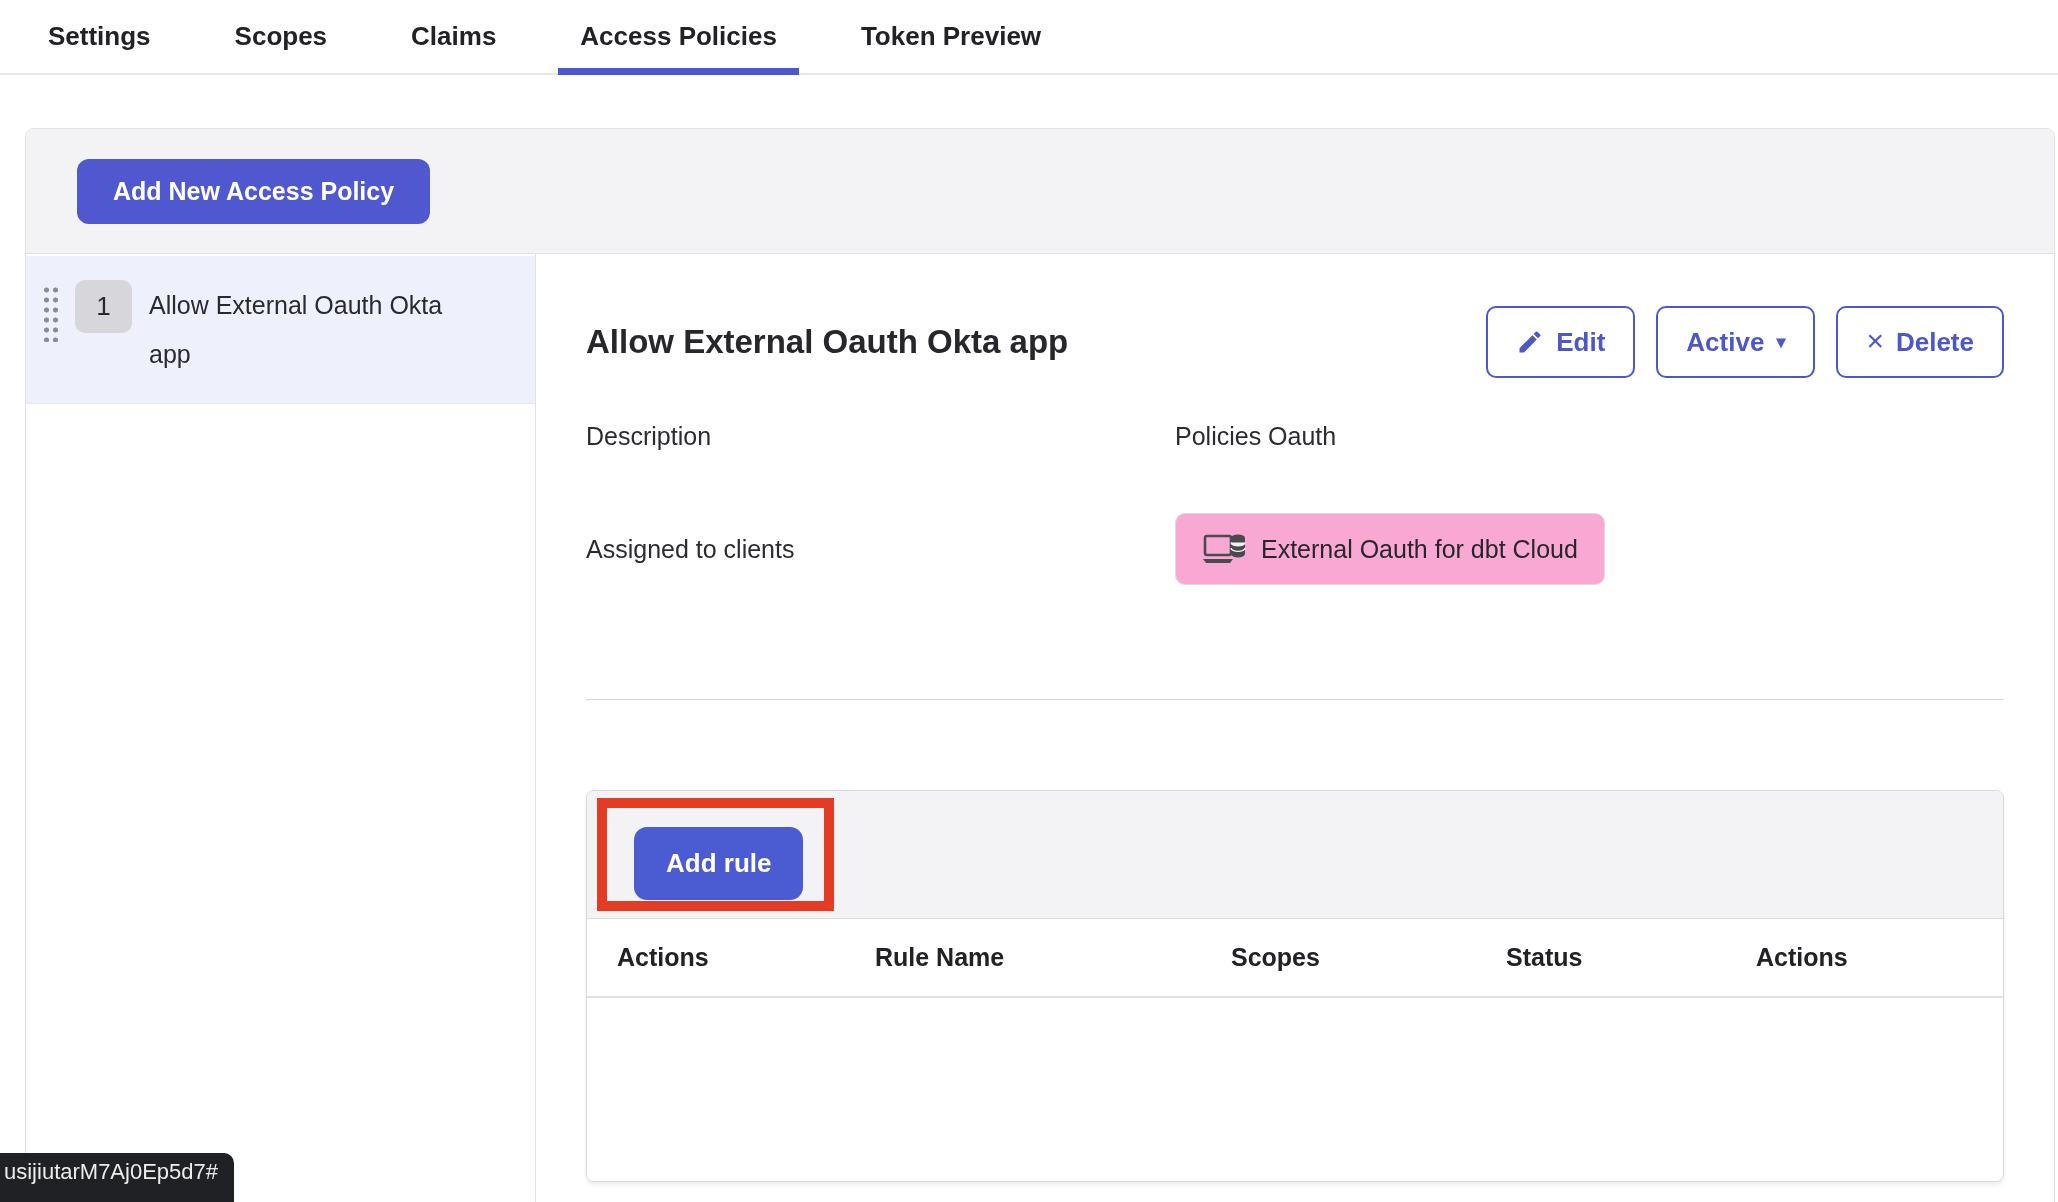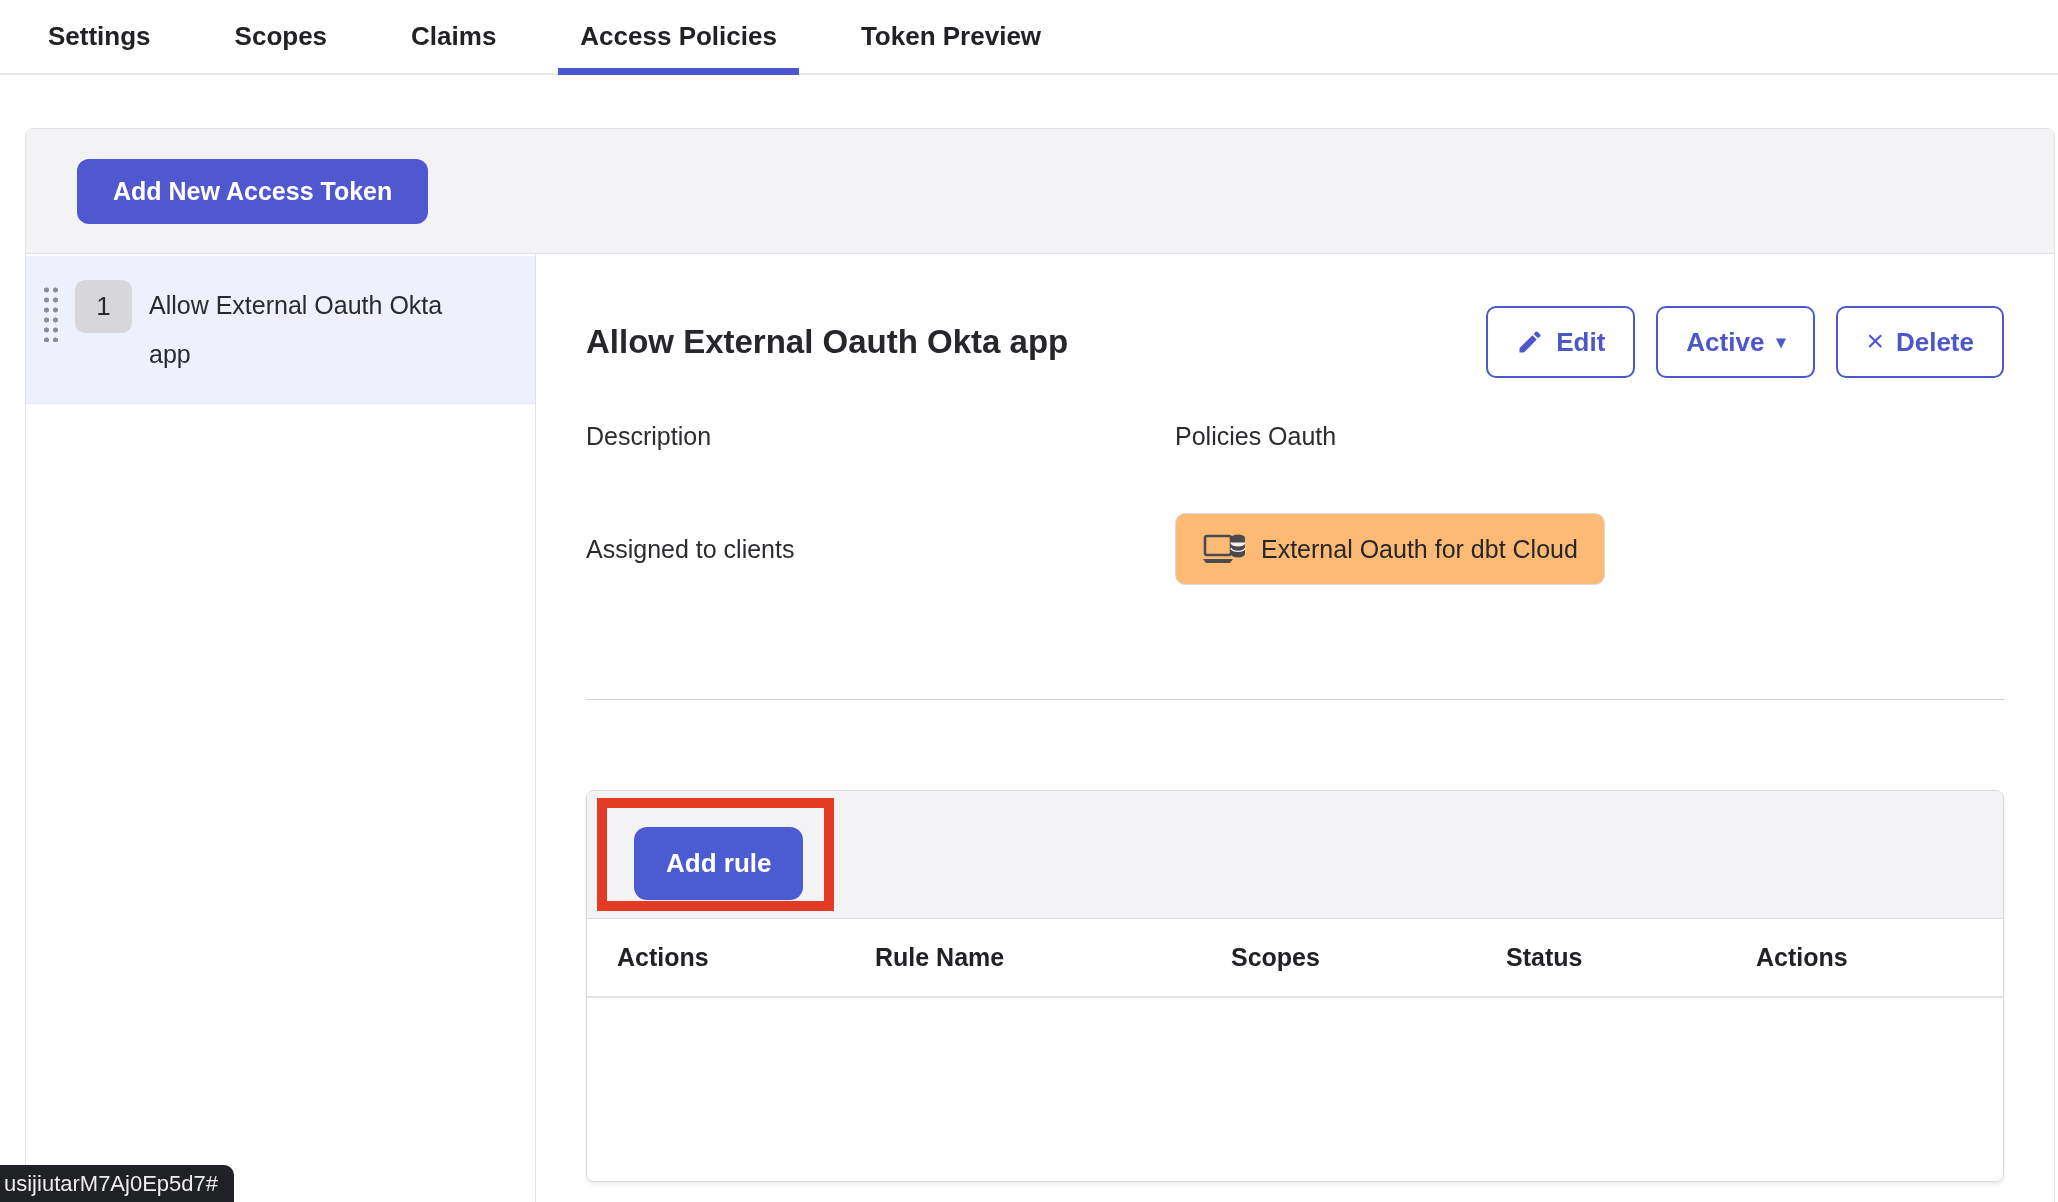--- a/index.html
+++ b/index.html
@@ -62,21 +62,21 @@
     font-size:26px;font-weight:bold;cursor:pointer;box-sizing:border-box;
   }
   .caret{font-size:18px;line-height:1;}
   .x-glyph{font-size:30px;font-weight:normal;line-height:1;margin-top:-3px;}
   .fields{margin-top:44px;}
   .field-row{display:flex;align-items:flex-start;font-size:25px;color:#2c2c30;}
   .field-row.second{margin-top:62px;align-items:center;}
   .field-label{width:589px;flex:none;}
   .client-chip{
     display:inline-flex;align-items:center;gap:13px;height:72px;padding:0 26px;
-    background:#fdba74;border:1.5px solid #dcdcde;border-radius:10px;font-size:25px;color:#26262b;
+    background:#f9a8d4;border:1.5px solid #dcdcde;border-radius:10px;font-size:25px;color:#26262b;
     cursor:pointer;box-sizing:border-box;
   }
   .divider{margin-top:114px;border:none;border-top:1.5px solid #d4d4d6;width:100%;}
   
   .rules-card{
     position:relative;margin-top:90px;width:100%;border:1.5px solid #d8d8da;border-radius:8px;
     box-shadow:0 3px 4px rgba(0,0,0,0.07);box-sizing:border-box;background:#ffffff;
   }
   .rules-header{
     position:relative;height:128px;background:#f3f3f5;border-bottom:1.5px solid #dcdcde;
@@ -93,42 +93,42 @@
   }
   .rules-table-header{
     display:grid;grid-template-columns:258px 356px 275px 250px 1fr;height:77px;align-items:center;
     border-bottom:2px solid #e2e2e4;font-size:25px;font-weight:bold;color:#222226;
   }
   .rules-table-header .col{padding-left:30px;}
   .rules-table-body{height:183px;background:#ffffff;border-radius:0 0 7px 7px;}
   
   .status-tooltip{
     position:absolute;left:0;bottom:0;height:37px;line-height:37px;max-width:260px;
-    background:#202124;color:#ededee;font-size:22px;padding:0 16px 0 4px;
+    background:#202124;color:#ededee;font-size:22px;padding:0 16px 12px 4px;
     border-radius:0 10px 0 0;white-space:nowrap;overflow:hidden;
   }
   .icon-svg{display:block;}
 </style>
 </head>
 <body>
 
 <div id="screen">
 
   <div class="tabbar">
     <div class="tab">Settings</div>
     <div class="tab">Scopes</div>
     <div class="tab">Claims</div>
     <div class="tab active">Access Policies</div>
     <div class="tab">Token Preview</div>
   </div>
 
   <div class="card">
 
     <div class="card-header">
-      <button class="btn-primary">Add New Access Token</button>
+      <button class="btn-primary">Add New Access Policy</button>
     </div>
 
     <div class="card-body">
 
       <div class="policy-list">
         <div class="policy-item">
           <div class="drag-handle"></div>
           <div class="priority-badge">1</div>
           <div class="policy-name">Allow External Oauth Okta app</div>
         </div>

